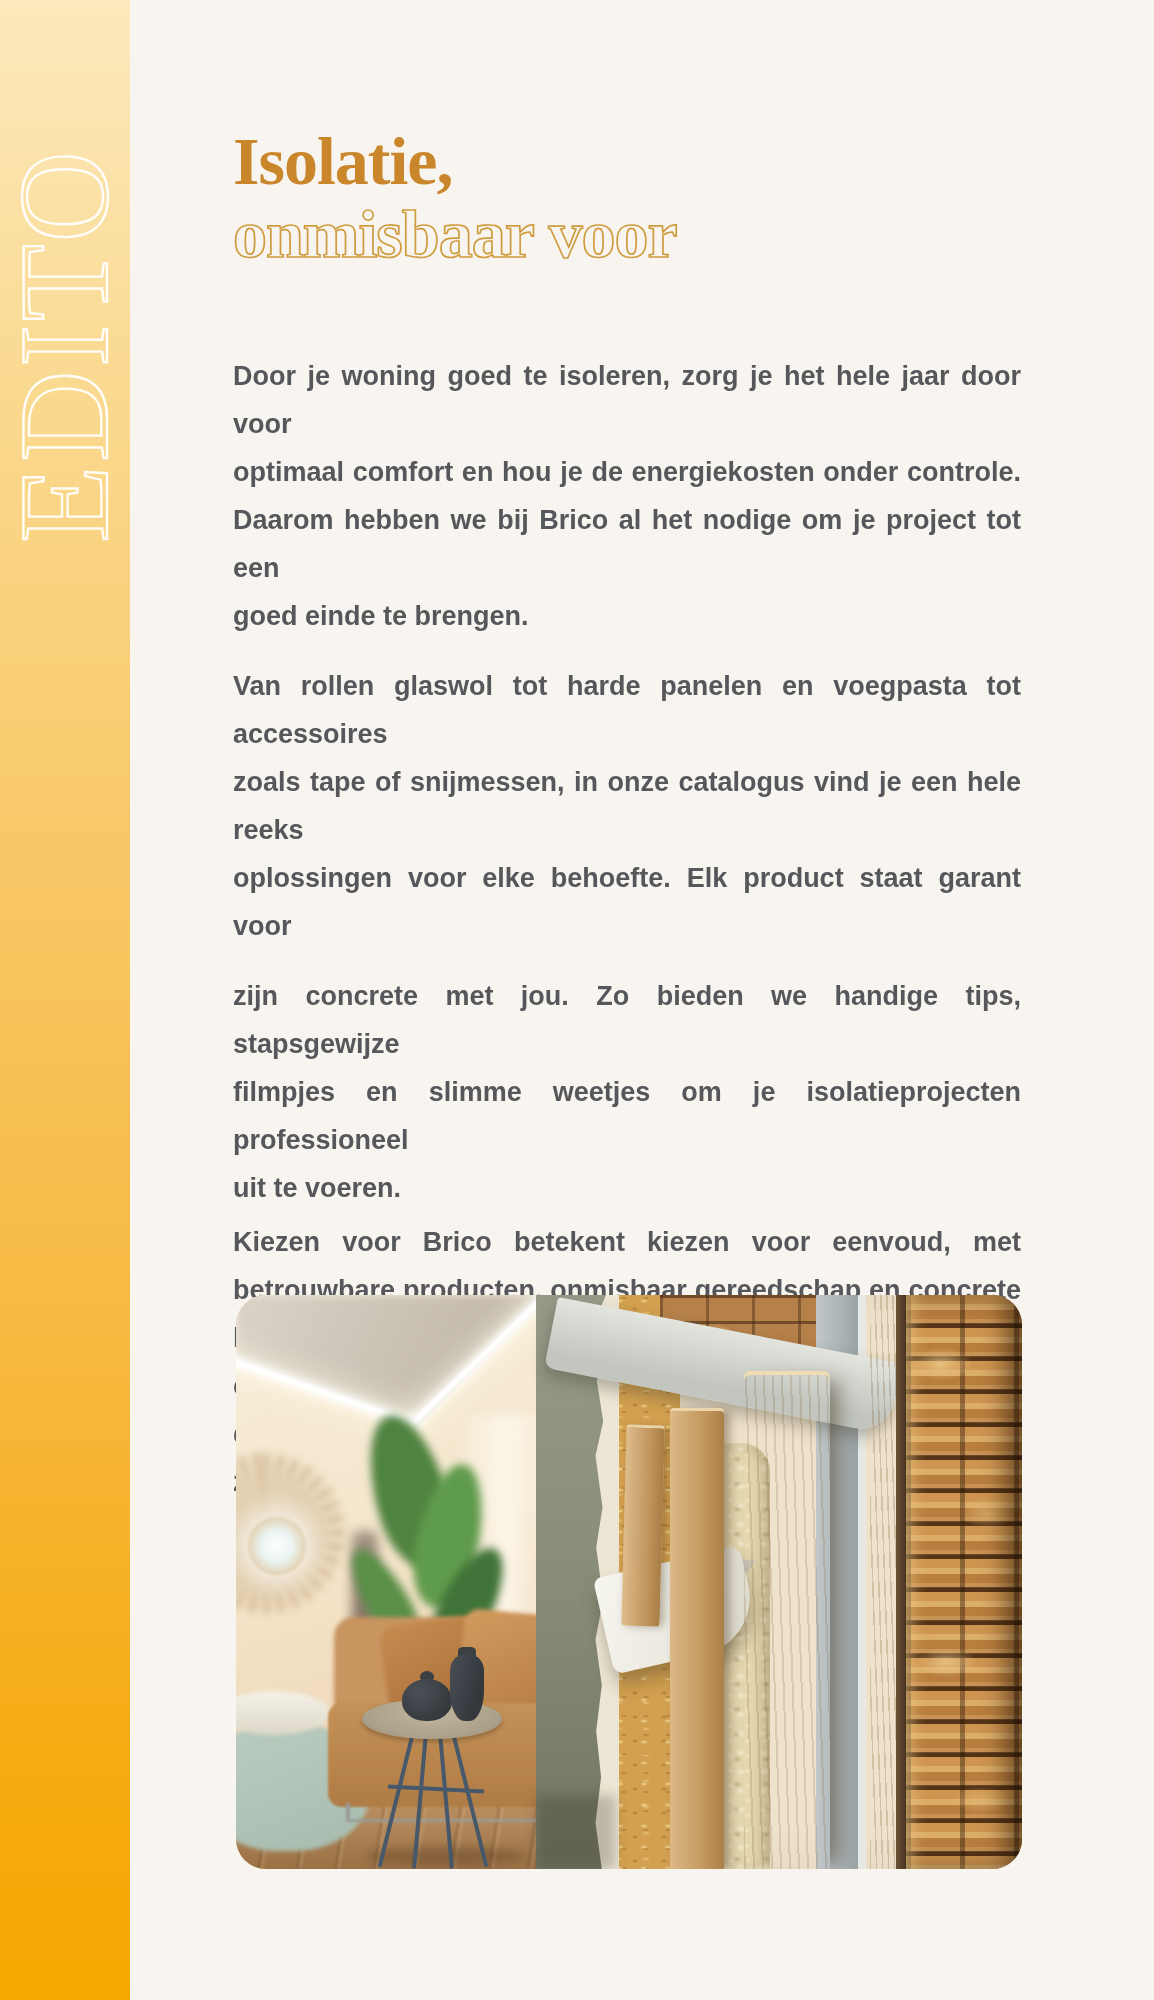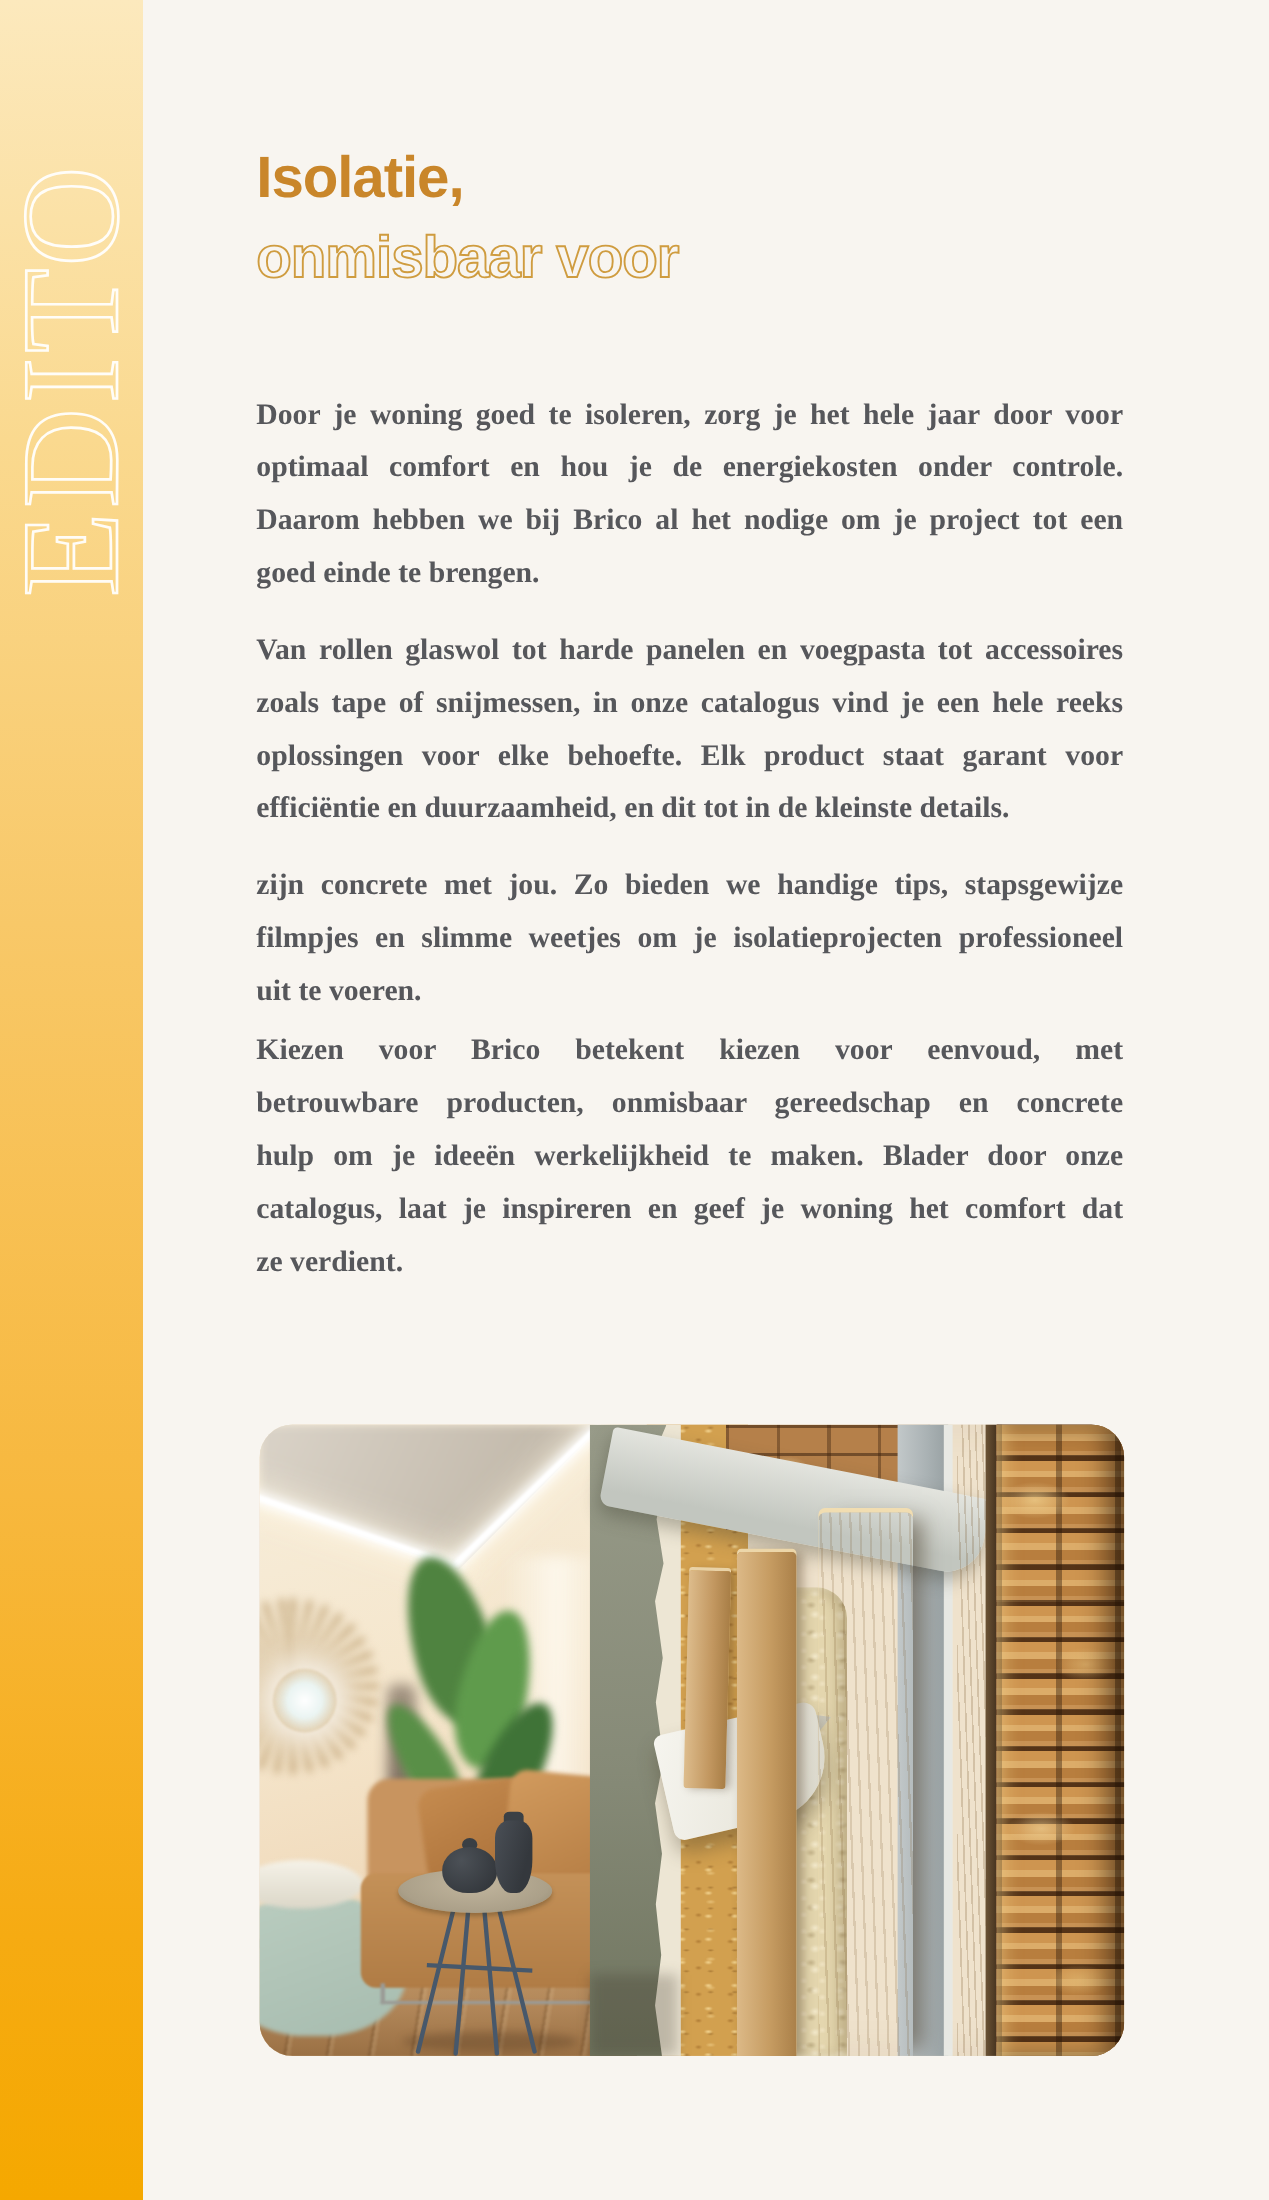--- a/index.html
+++ b/index.html
@@ -11,30 +11,30 @@
   .side-bar{position:absolute;left:0;top:0;width:130px;height:2000px;
     background:linear-gradient(180deg,#FCE9BD 0%,#FAD98F 20%,#F8C868 42%,#F7B83E 68%,#F6AB12 88%,#F5A800 100%);}
   .edito{position:absolute;left:-135px;top:280px;width:400px;height:130px;line-height:130px;
     transform:rotate(-90deg);text-align:center;
     font-family:"Liberation Serif","DejaVu Serif",serif;font-size:126px;letter-spacing:4px;
     color:transparent;-webkit-text-fill-color:transparent;
     -webkit-text-stroke:2.4px rgba(255,255,255,.93);}
 
   
   .heading{position:absolute;left:233px;top:125px;width:830px;
-    font-family:Liberation Sans, sans-serif;font-weight:700;
-    font-size:53px;line-height:73px;letter-spacing:-1px;}
+    font-family:Liberation Serif, serif;font-weight:700;
+    font-size:68px;line-height:73px;letter-spacing:-1px;}
   .h-solid{color:#C9862A;}
   .h-outline{color:#CF9C3F;-webkit-text-fill-color:transparent;
     -webkit-text-stroke:1.7px #CF9C3F;}
 
   
   .copy{position:absolute;left:233px;top:352px;width:788px;color:#56575B;
     font-size:27px;line-height:48px;font-weight:700;}
-  .para{margin:0 0 22px 0;font-family:Liberation Serif, serif;}
+  .para{margin:0 0 22px 0;}
   .para.tight{margin-bottom:6px;}
   .para:last-child{margin-bottom:0;}
   .tline{text-align:justify;text-align-last:justify;}
   .tline-last{text-align-last:left;}
 
   
   .photo{position:absolute;left:236px;top:1295px;width:786px;height:574px;
     border-radius:30px;overflow:hidden;background:#EFE2CC;
     box-shadow:inset 0 0 40px rgba(90,70,40,.08);}
   .photo *{position:absolute;}
@@ -186,21 +186,20 @@
     <div class="para">
         <div class="tline">Door je woning goed te isoleren, zorg je het hele jaar door voor</div>
         <div class="tline">optimaal comfort en hou je de energiekosten onder controle.</div>
         <div class="tline">Daarom hebben we bij Brico al het nodige om je project tot een</div>
         <div class="tline tline-last">goed einde te brengen.</div>
       </div>
     <div class="para">
         <div class="tline">Van rollen glaswol tot harde panelen en voegpasta tot accessoires</div>
         <div class="tline">zoals tape of snijmessen, in onze catalogus vind je een hele reeks</div>
         <div class="tline">oplossingen voor elke behoefte. Elk product staat garant voor</div>
-        <div class="tline tline-last">efficiëntie en duurzaamheid, en dit tot in de kleinste details.</div>
       </div>
     <div class="para tight">
         <div class="tline">zijn concrete met jou. Zo bieden we handige tips, stapsgewijze</div>
         <div class="tline">filmpjes en slimme weetjes om je isolatieprojecten professioneel</div>
         <div class="tline tline-last">uit te voeren.</div>
       </div>
     <div class="para">
         <div class="tline">Kiezen voor Brico betekent kiezen voor eenvoud, met</div>
         <div class="tline">betrouwbare producten, onmisbaar gereedschap en concrete</div>
         <div class="tline">hulp om je ideeën werkelijkheid te maken. Blader door onze</div>

